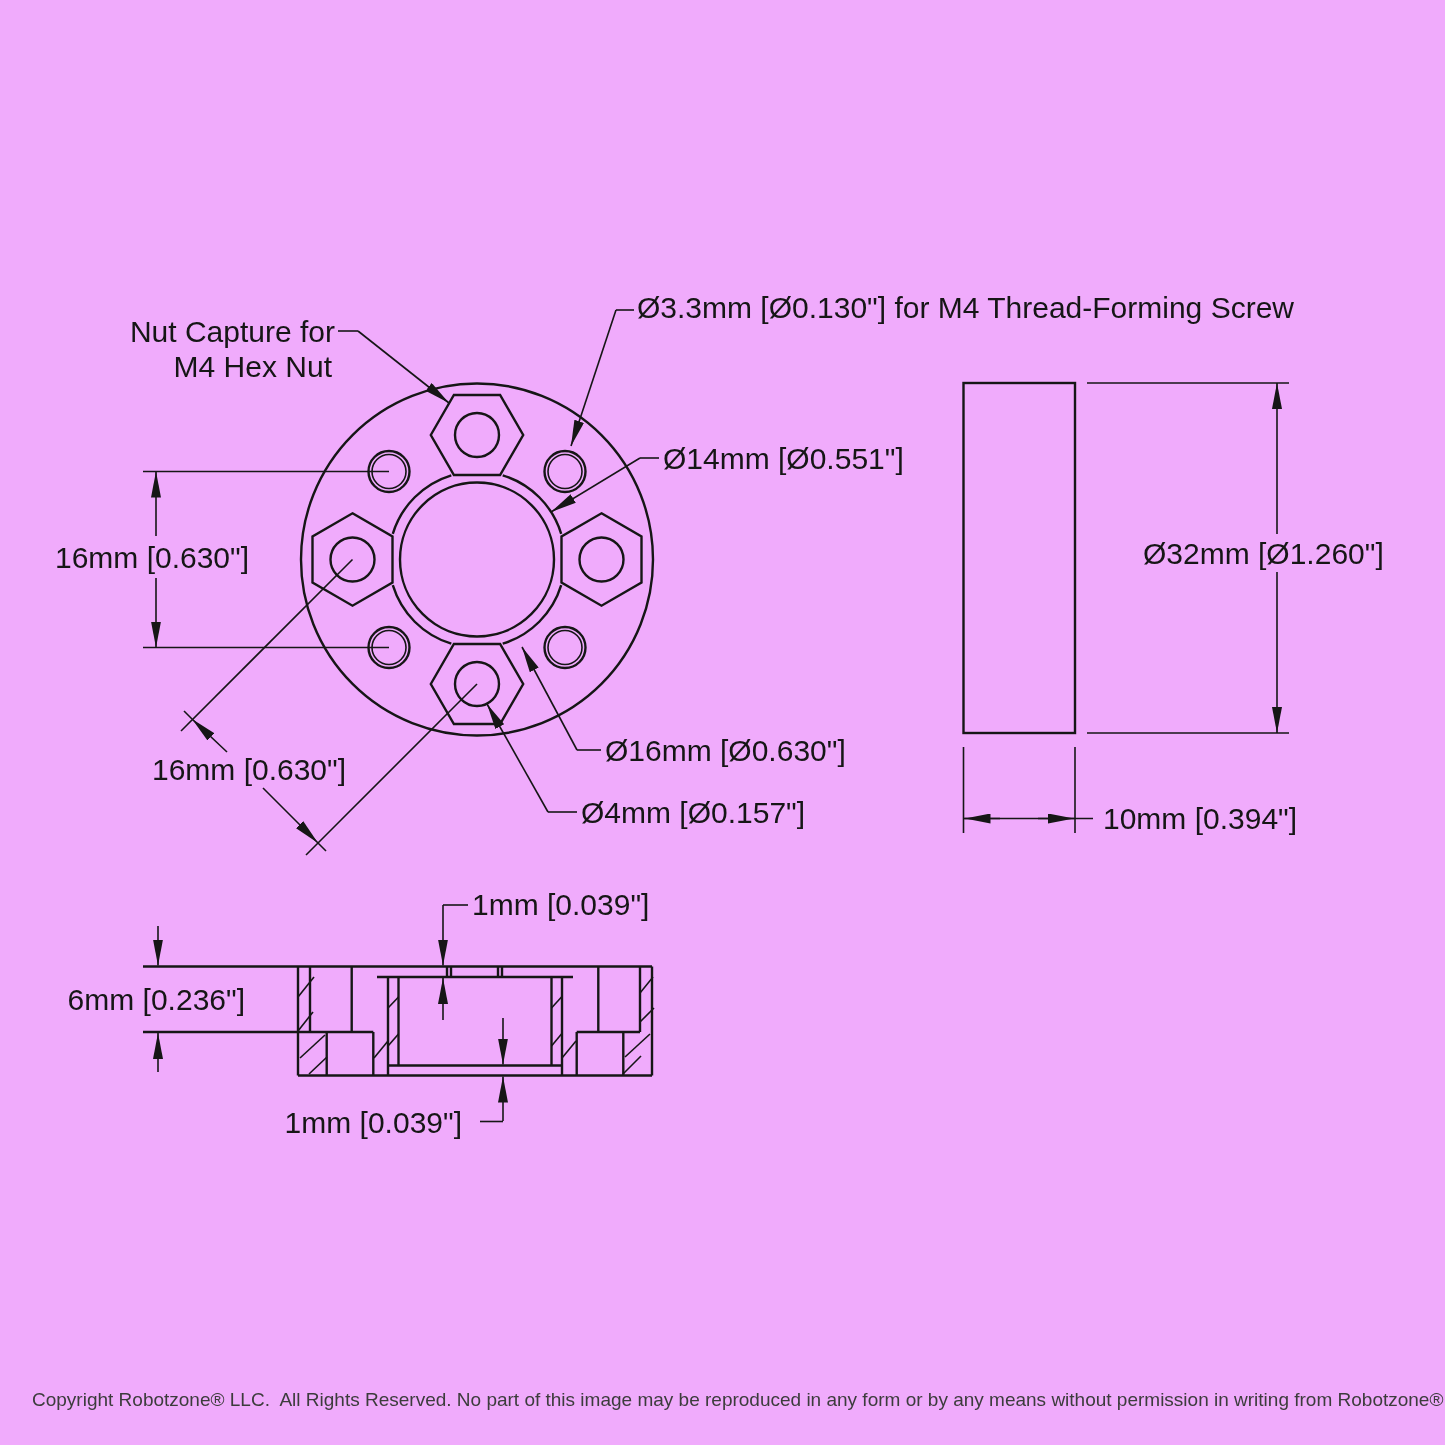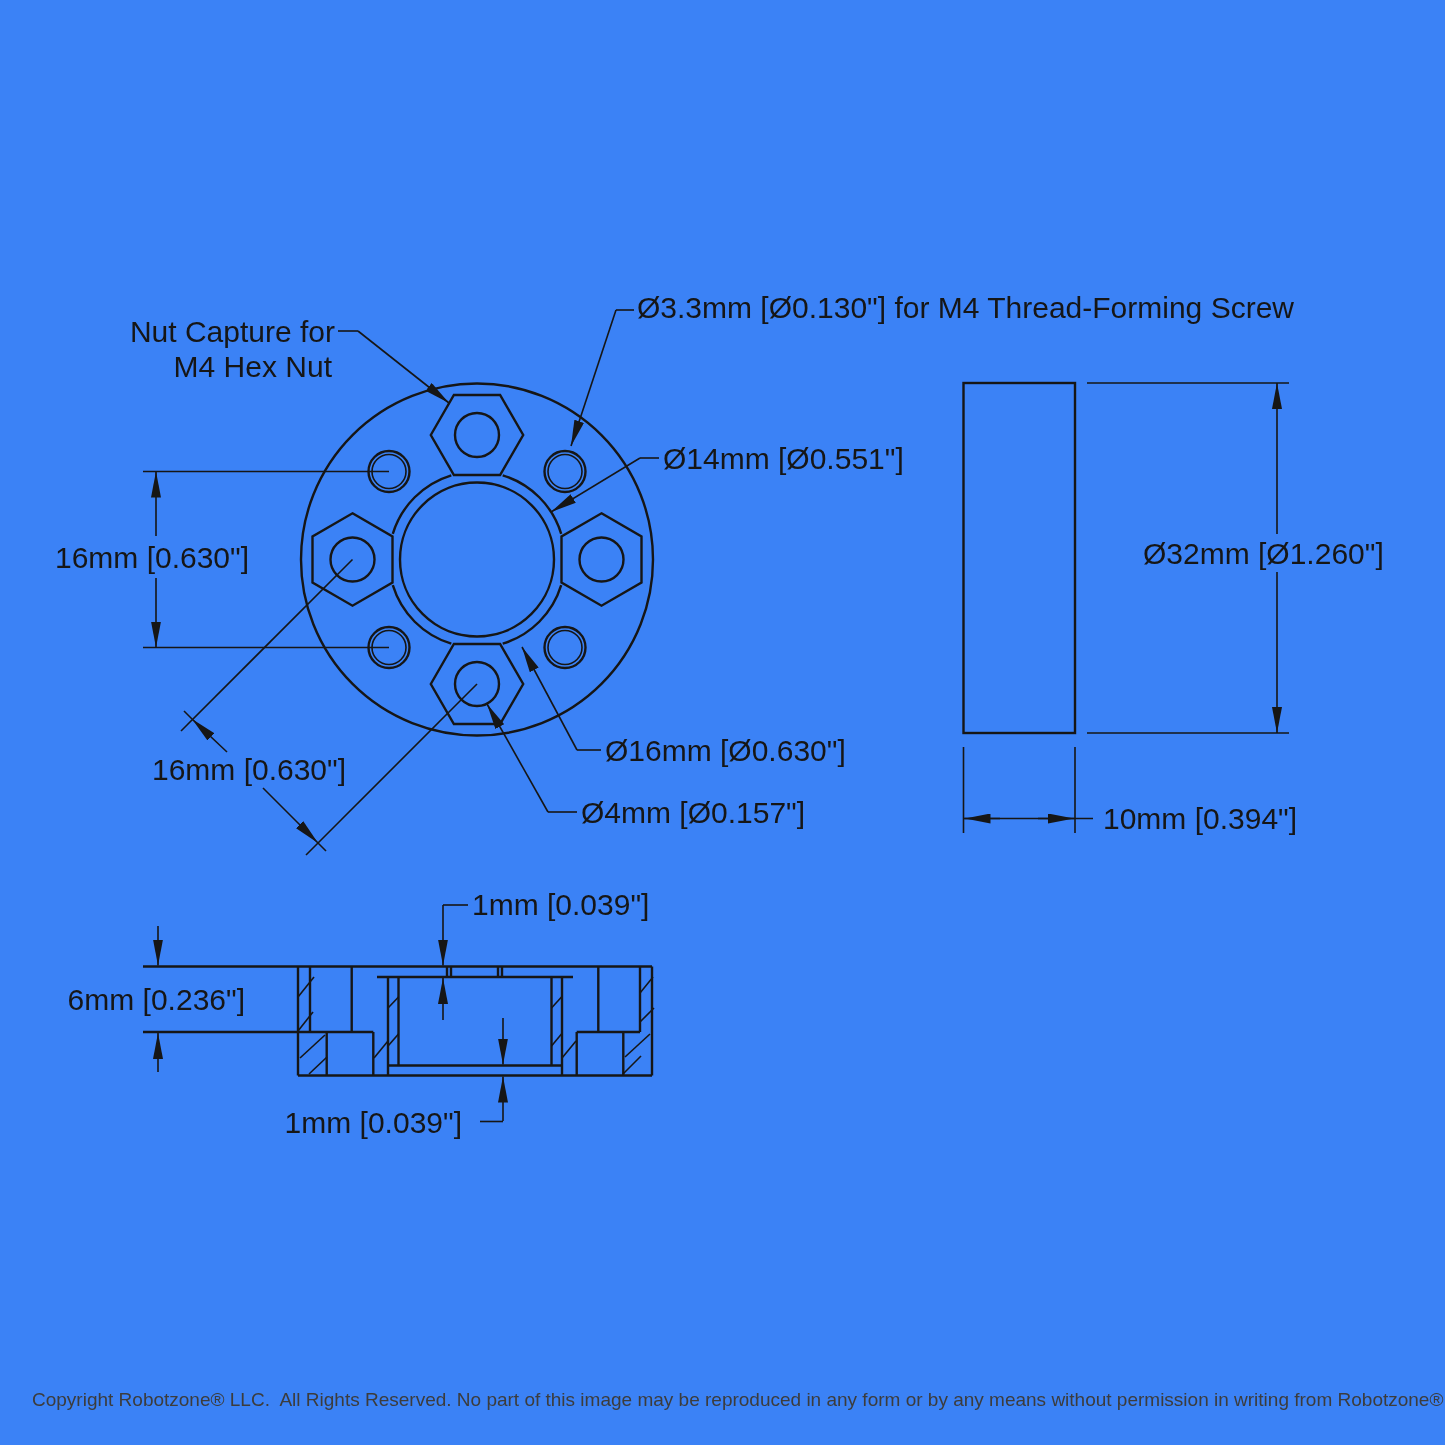--- a/index.html
+++ b/index.html
@@ -1,16 +1,16 @@
 <!DOCTYPE html>
 <html><head>
 <meta charset="utf-8">
 <style>
   html,body{margin:0;padding:0;background:#fff;}
-  .canvas{position:relative;width:1445px;height:1445px;background:#3b82f6;overflow:hidden;}
+  .canvas{position:relative;width:1445px;height:1445px;background:#f0abfc;overflow:hidden;}
   svg{position:absolute;left:0;top:0;}
   .dimtext{font-family:"Liberation Sans","DejaVu Sans",sans-serif;font-size:30px;fill:#161616;}
   .copytext{font-family:"Liberation Sans","DejaVu Sans",sans-serif;font-size:19px;fill:#3c3c3c;}
   .geo{stroke:#161616;stroke-width:2.4;fill:none;}
   .thin{stroke:#161616;stroke-width:1.6;fill:none;}
 </style>
 </head>
 <body>
 
 <div class="canvas">

